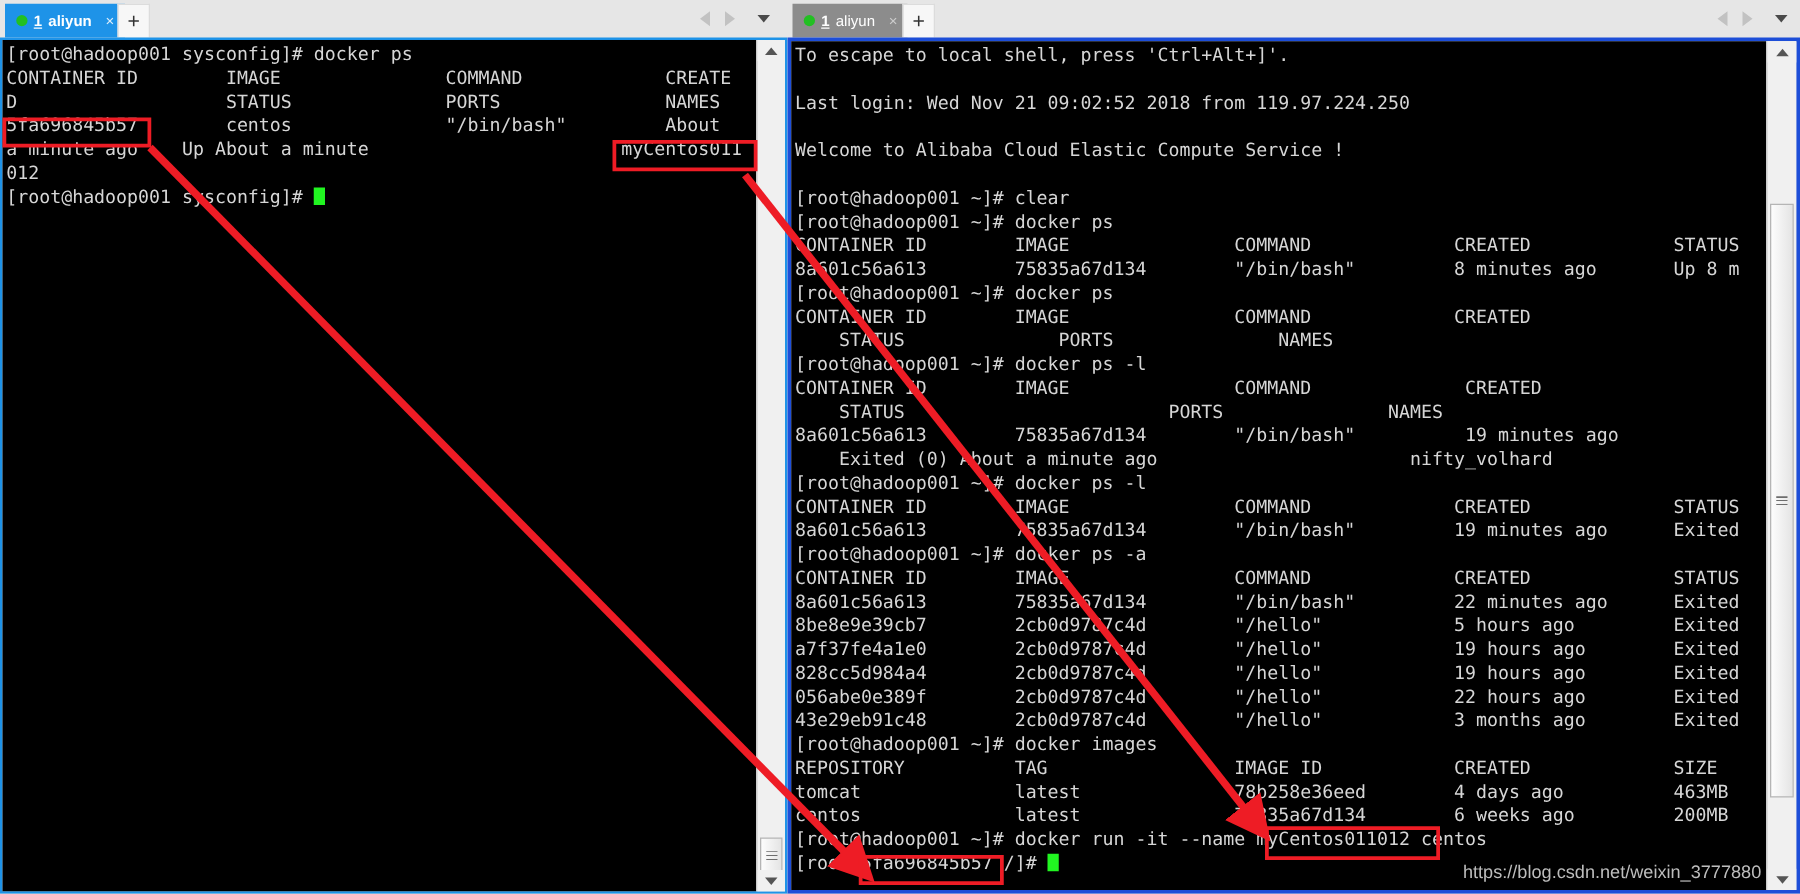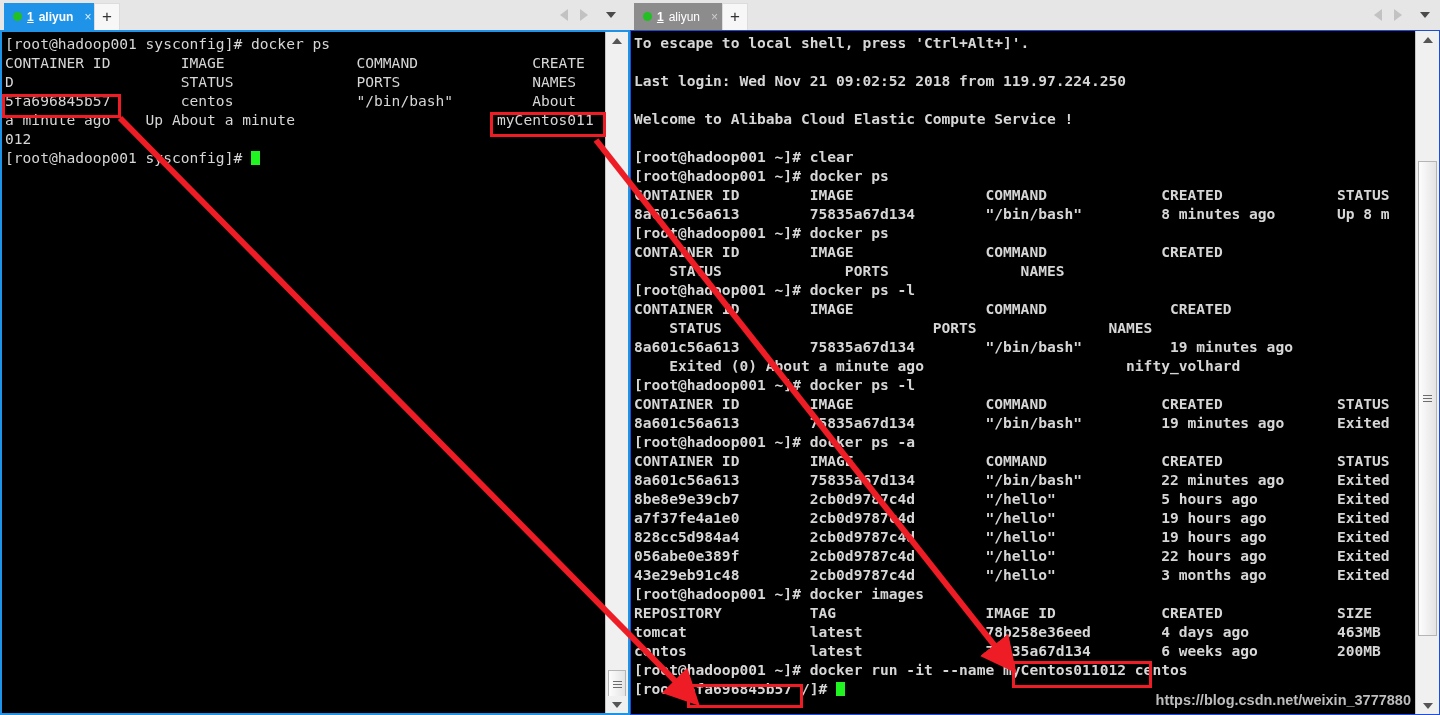--- a/index.html
+++ b/index.html
@@ -46,21 +46,21 @@
     display: flex; align-items: center; gap: 12px;
   }
   .navarrow { width: 0; height: 0; border-top: 6px solid transparent; border-bottom: 6px solid transparent; }
   .navarrow.l { border-right: 8px solid #c2c2c2; }
   .navarrow.r { border-left: 8px solid #c2c2c2; }
   .navcaret { width: 0; height: 0; border-left: 5px solid transparent; border-right: 5px solid transparent; border-top: 6px solid #4a4a4a; margin-left: 6px; }
 
   
   .termwrap { position: absolute; left: 0; right: 0; top: 30px; bottom: 0; box-sizing: border-box; }
   .win.left  .termwrap { border: 2px solid #1e93e8; border-top: 2px solid #1e93e8; }
-  .win.right .termwrap { border: 1px solid #1d4ed8; font-weight: bold; }
+  .win.right .termwrap { border: 3px solid #1d4ed8; }
 
   .term {
     position: absolute; left: 0; top: 0; bottom: 0;
     background: #000000; overflow: hidden;
     font-family: "DejaVu Sans Mono", "Liberation Mono", monospace;
     font-size: 14.6px; line-height: 19px;
     color: #d6d6d6; white-space: pre;
     padding: 2px 0 13px 3px; box-sizing: border-box;
   }
   .win.left  .term { right: 23px; }

